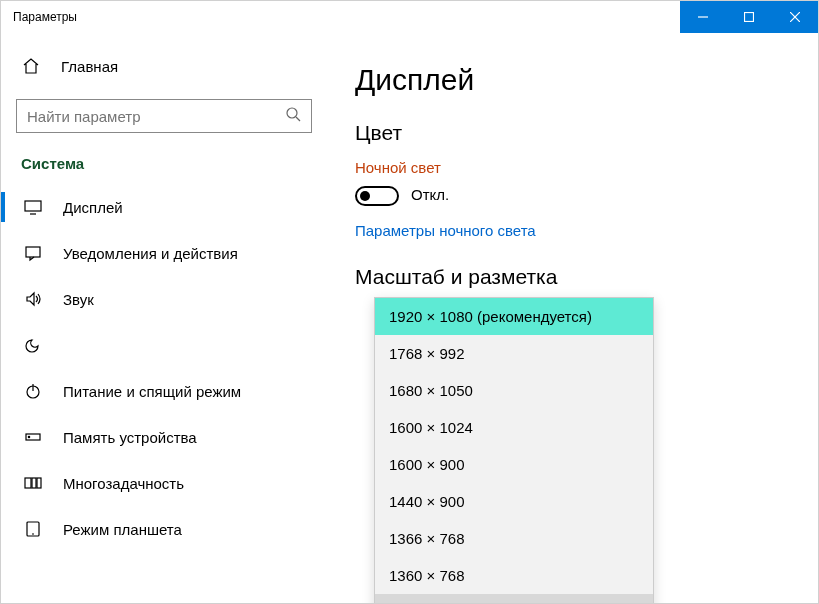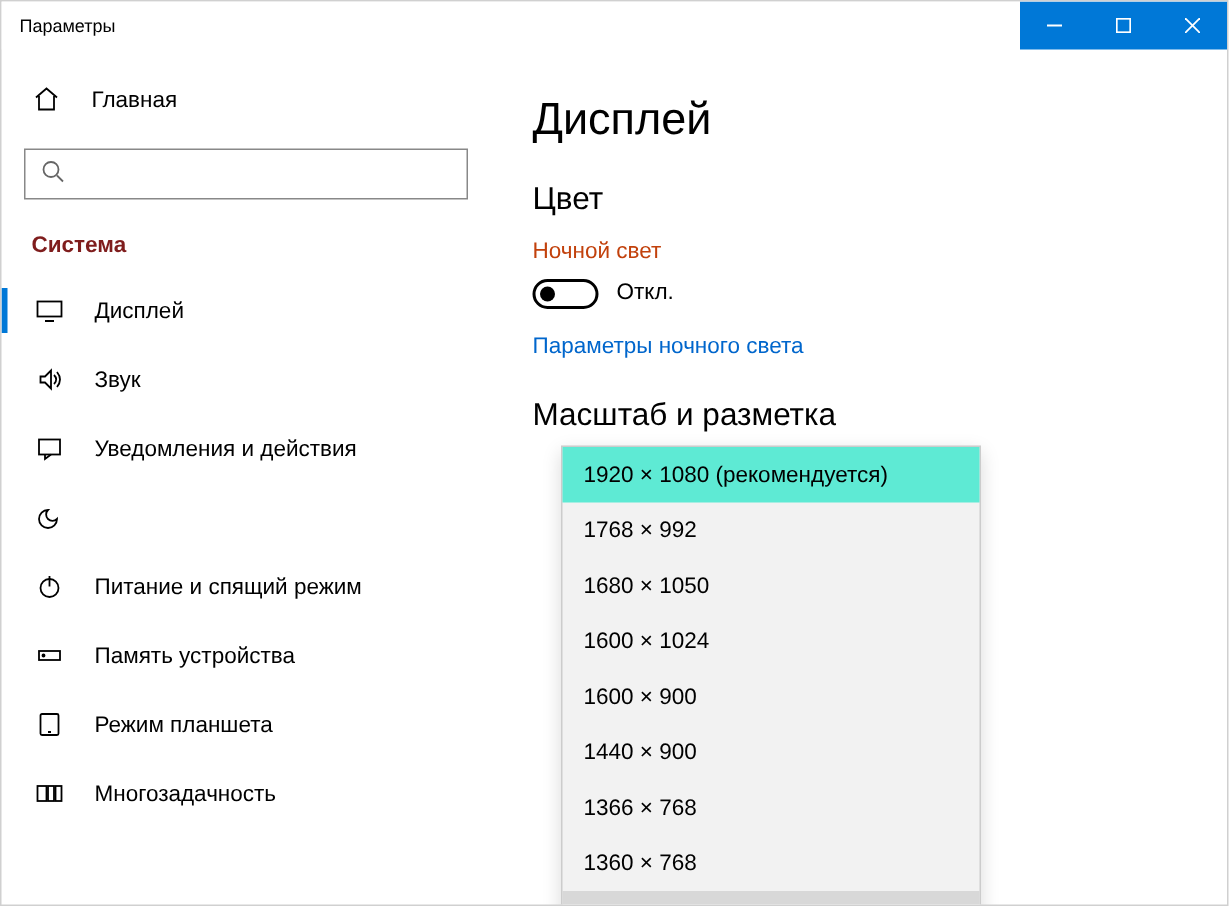--- a/index.html
+++ b/index.html
@@ -16,21 +16,21 @@
 .sidebar { width: 332px; padding: 14px 0 0 0; }
 .home-row { display: flex; align-items: center; padding: 10px 20px 10px 20px; margin-bottom: 14px; cursor: default; }
 .home-row .icon { width: 20px; display: flex; align-items: center; justify-content: center; margin-right: 20px; }
 .home-row .label { font-size: 15px; color: #000000; }
 
 .search-wrap { padding: 0 10px 0 15px; margin-bottom: 22px; }
 .search-box { width: 296px; height: 34px; border: 1px solid #888; display: flex; align-items: center; padding: 0 10px 0 10px; }
 .search-box input { border: none; outline: none; flex: 1; font-size: 15px; color: #666; background: transparent; }
 .search-icon { color: #666; }
 
-.category-title { font-size: 15px; font-weight: 600; color: #7f1d1d; padding: 0 20px 12px 20px; }
+.category-title { font-size: 15px; font-weight: 600; color: #14532d; padding: 0 20px 12px 20px; }
 
 .nav-list { }
 .nav-item { display: flex; align-items: center; height: 46px; padding-left: 22px; cursor: default; position: relative; }
 .nav-item .icon { width: 20px; display: flex; align-items: center; justify-content: center; margin-right: 20px; color: #000; }
 .nav-item .label { font-size: 15px; color: #000; }
 .nav-item.active::before { content: ""; position: absolute; left: 0; top: 8px; bottom: 8px; width: 4px; background: #0078d7; }
 
 .main { flex: 1; padding: 30px 0 0 22px; position: relative; }
 .page-title { font-size: 30px; font-weight: 400; color: #000; margin-bottom: 24px; }
 .section-title { font-size: 21px; font-weight: 400; color: #000; margin-bottom: 14px; }
@@ -82,20 +82,21 @@
       <span class="icon">
         <svg width="18" height="18" viewBox="0 0 18 18">
             <path d="M2 8 L9 2 L16 8 M4 7 V16 H14 V7"></path>
           </svg>
       </span>
       <span class="label">Главная</span>
     </div>
 
     <div class="search-wrap">
       <div class="search-box">
+        <input type="text" placeholder="Найти параметр" style="">
         <span class="search-icon">
           <svg width="16" height="16" viewBox="0 0 16 16">
               <circle cx="7" cy="7" r="5"></circle>
               <line x1="11" y1="11" x2="15" y2="15"></line>
             </svg>
         </span>
       </div>
     </div>
 
     <div class="category-title">Система</div>
@@ -106,39 +107,39 @@
             <svg width="18" height="18" viewBox="0 0 18 18">
               <rect x="1" y="3" width="16" height="10"></rect>
               <line x1="6" y1="16" x2="12" y2="16"></line>
             </svg>
           </span>
         <span class="label">Дисплей</span>
       </div>
       <div class="nav-item">
         <span class="icon">
             <svg width="18" height="18" viewBox="0 0 18 18">
+              <rect x="2" y="3" width="14" height="10"></rect>
+              <path d="M6 13 L6 16 L10 13"></path>
+            </svg>
+          </span>
+        <span class="label">Уведомления и действия</span>
+      </div>
+      <div class="nav-item">
+        <span class="icon">
+            <svg width="18" height="18" viewBox="0 0 18 18">
               <path d="M3 7 H6 L10 3 V15 L6 11 H3 Z"></path>
               <path d="M12 6 Q15 9 12 12"></path>
               <path d="M14 4 Q18 9 14 14"></path>
             </svg>
           </span>
         <span class="label">Звук</span>
       </div>
       <div class="nav-item">
         <span class="icon">
             <svg width="18" height="18" viewBox="0 0 18 18">
-              <rect x="2" y="3" width="14" height="10"></rect>
-              <path d="M6 13 L6 16 L10 13"></path>
-            </svg>
-          </span>
-        <span class="label">Уведомления и действия</span>
-      </div>
-      <div class="nav-item">
-        <span class="icon">
-            <svg width="18" height="18" viewBox="0 0 18 18">
               <path d="M14 10 A6 6 0 1 1 8 4 A4 4 0 0 0 14 10 Z"></path>
             </svg>
           </span>
       </div>
       <div class="nav-item">
         <span class="icon">
             <svg width="18" height="18" viewBox="0 0 18 18">
               <circle cx="9" cy="10" r="6"></circle>
               <line x1="9" y1="2" x2="9" y2="9"></line>
             </svg>
@@ -146,39 +147,39 @@
         <span class="label">Питание и спящий режим</span>
       </div>
       <div class="nav-item">
         <span class="icon">
             <svg width="18" height="18" viewBox="0 0 18 18">
               <rect x="2" y="6" width="14" height="6"></rect>
               <circle cx="5" cy="9" r="0.7" fill="currentColor"></circle>
             </svg>
           </span>
         <span class="label">Память устройства</span>
-      </div>
-      <div class="nav-item">
-        <span class="icon">
-            <svg width="18" height="18" viewBox="0 0 18 18">
-              <rect x="3" y="2" width="12" height="14" rx="1"></rect>
-              <line x1="8" y1="14" x2="10" y2="14"></line>
-            </svg>
-          </span>
-        <span class="label">Режим планшета</span>
       </div>
       <div class="nav-item">
         <span class="icon">
             <svg width="18" height="18" viewBox="0 0 18 18">
               <rect x="1" y="4" width="6" height="10"></rect>
               <rect x="8" y="4" width="4" height="10"></rect>
               <rect x="13" y="4" width="4" height="10"></rect>
             </svg>
           </span>
         <span class="label">Многозадачность</span>
+      </div>
+      <div class="nav-item">
+        <span class="icon">
+            <svg width="18" height="18" viewBox="0 0 18 18">
+              <rect x="3" y="2" width="12" height="14" rx="1"></rect>
+              <line x1="8" y1="14" x2="10" y2="14"></line>
+            </svg>
+          </span>
+        <span class="label">Режим планшета</span>
       </div>
     </div>
   </div>
 
   <div class="main">
     <div class="page-title">Дисплей</div>
     <div class="section-title">Цвет</div>
     <div class="setting-label">Ночной свет</div>
     <div class="toggle-row">
       <div class="toggle"></div>

